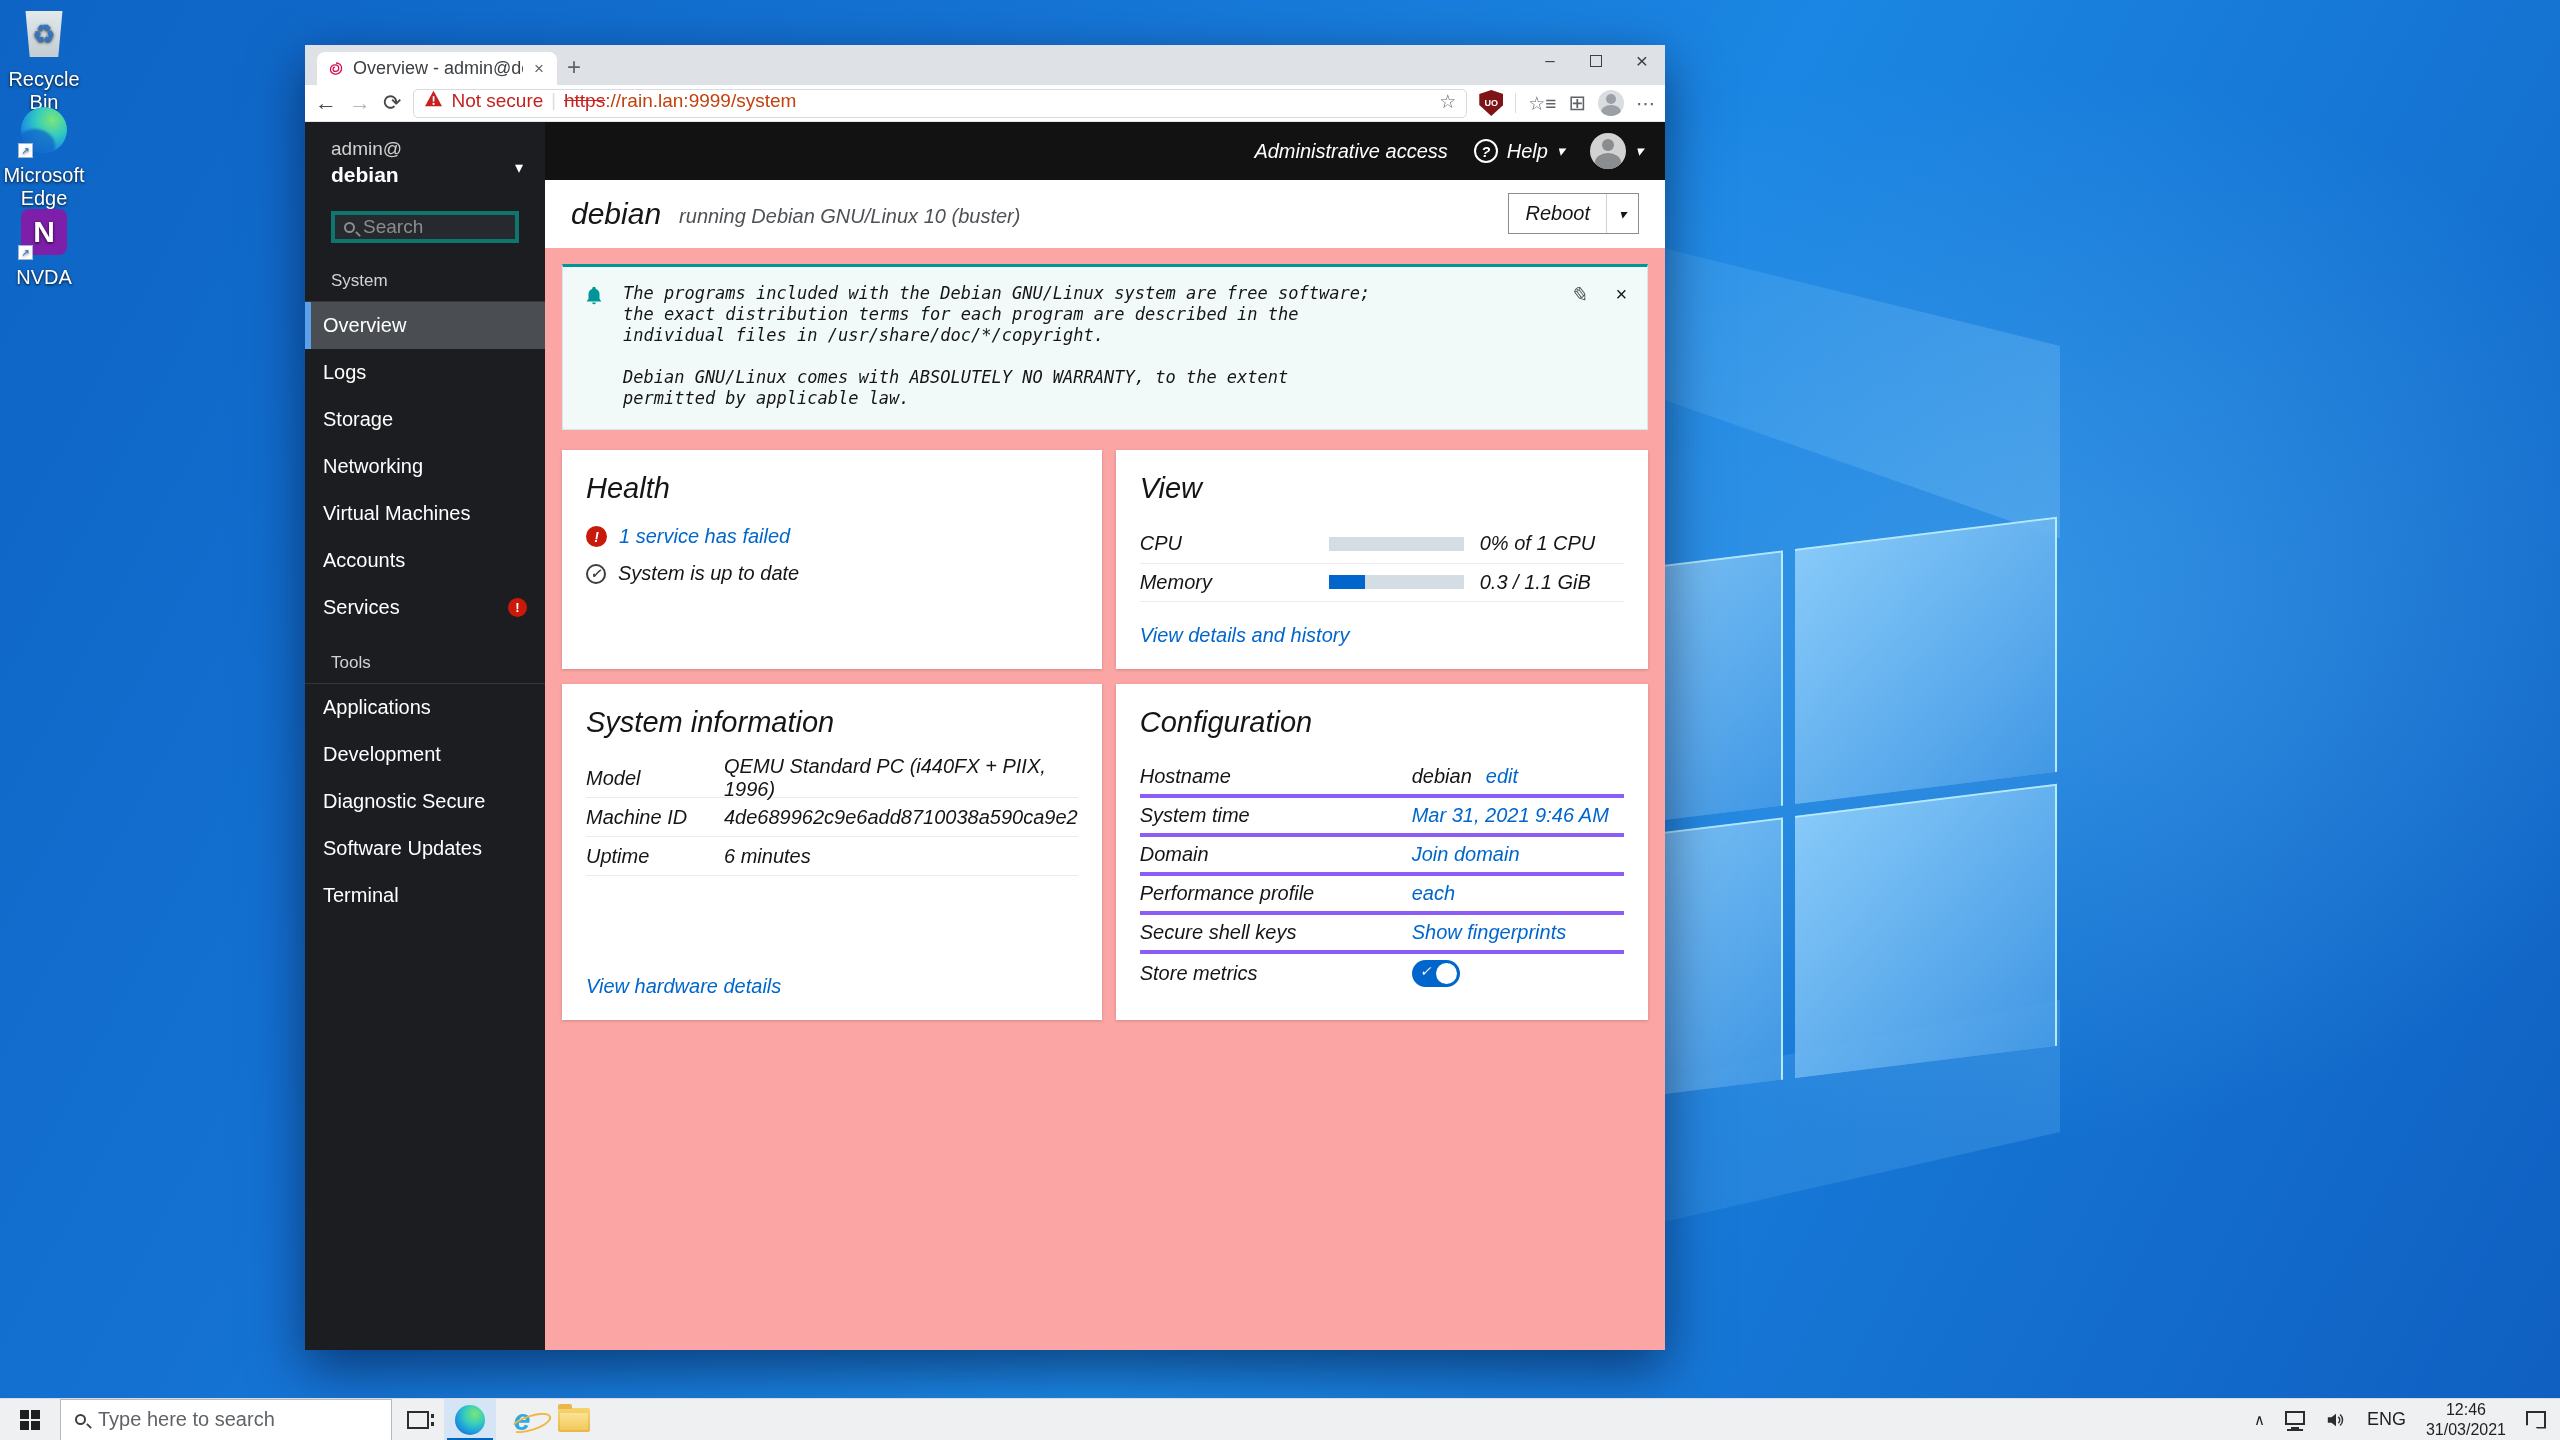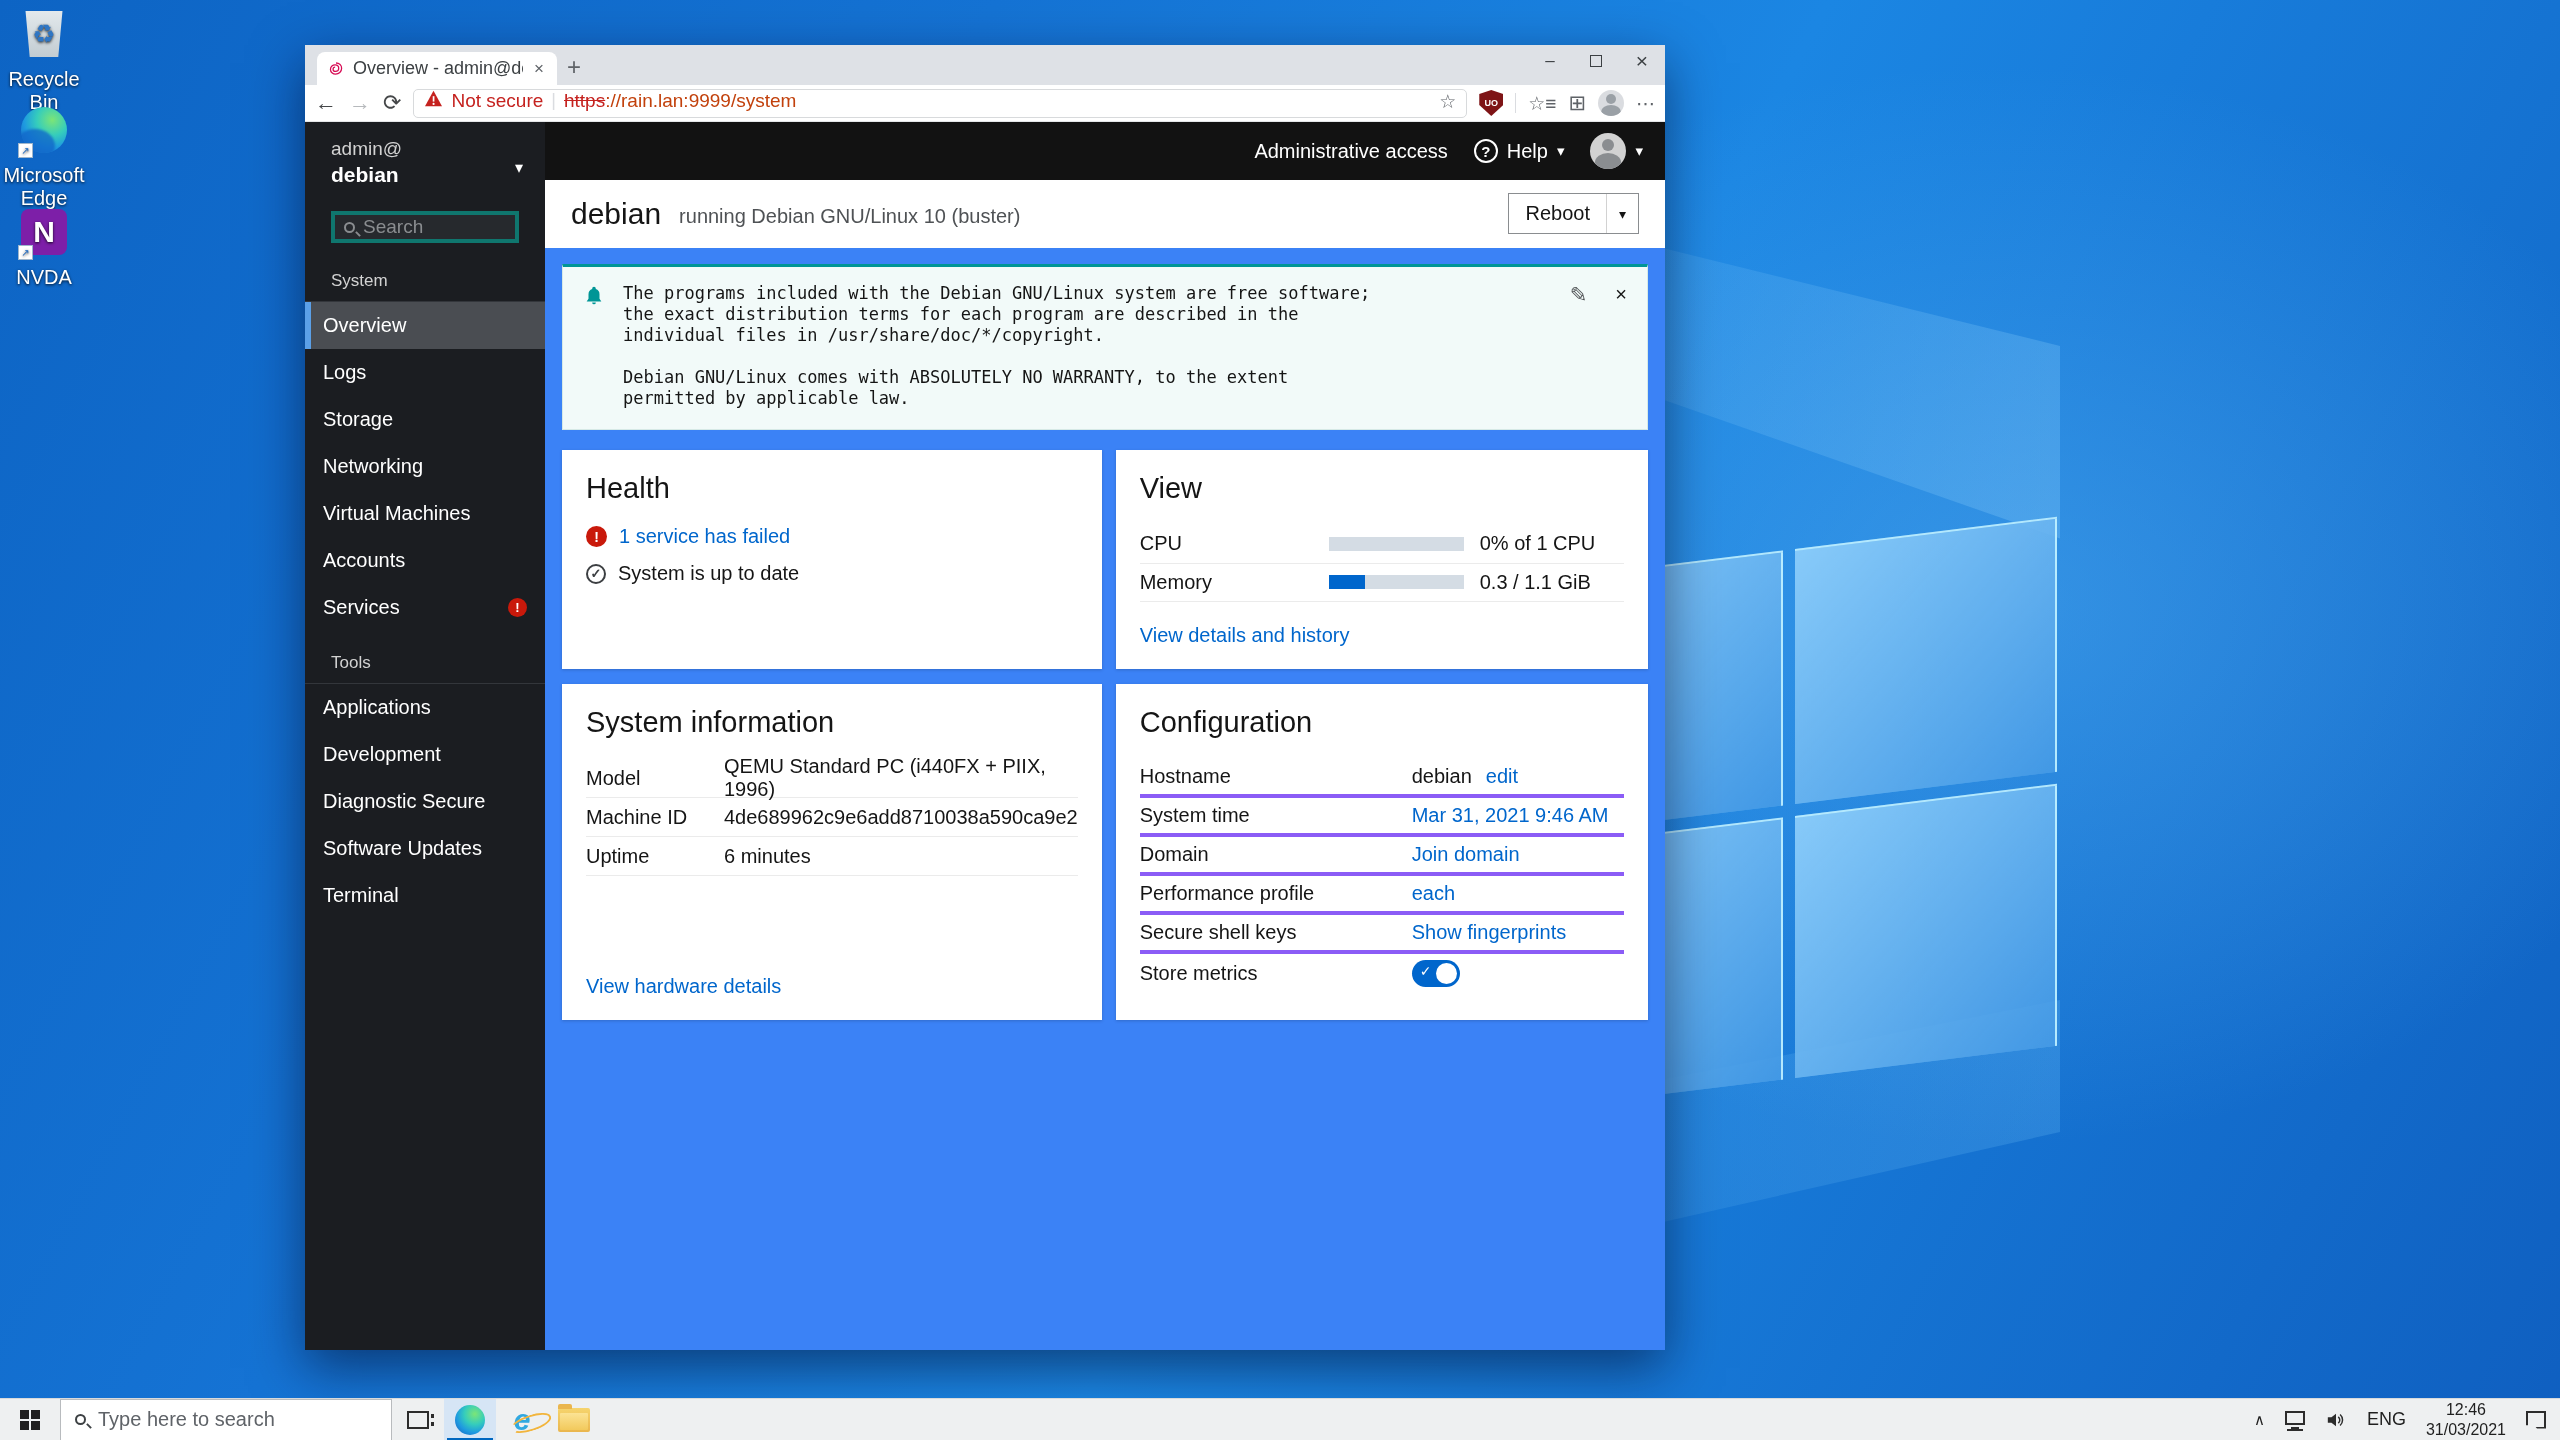--- a/index.html
+++ b/index.html
@@ -86,21 +86,21 @@
   .mag:after { content:""; position:absolute; left:9px; top:9px; width:6px; height:2px; background:#8a8d90; transform:rotate(45deg); }
   .sbsearch input { background:transparent; border:0; outline:none; color:#d2d2d2; font-size:19px; width:100%; }
   .sbsearch input::placeholder { color:#8a8d90; }
   .navsec { margin-top:14px; }
   .navsec .sect { font-size:17px; color:#d2d2d2; padding:8px 26px 10px; border-bottom:1px solid #33363b; }
   .navitem { position:relative; font-size:20px; color:#fff; padding:12px 18px; height:47px; display:flex; align-items:center; }
   .navitem.active { background:#4a4d52; }
   .navitem.active:before { content:""; position:absolute; left:0; top:0; bottom:0; width:6px; background:#5ba0e8; }
   .badge { margin-left:auto; width:19px; height:19px; border-radius:50%; background:#c9190b; color:#fff;
     font-size:13px; font-weight:bold; display:flex; align-items:center; justify-content:center; }
-  .mainarea { flex:1; display:flex; flex-direction:column; background:#3b82f6; min-width:0; }
+  .mainarea { flex:1; display:flex; flex-direction:column; background:#fca5a5; min-width:0;font-style:italic; }
   .cktop { height:58px; background:#121212; display:flex; align-items:center; justify-content:flex-end;
     gap:26px; padding:0 22px; color:#fff; font-size:20px; flex:0 0 auto; }
   .helpgrp,.avgrp { display:flex; align-items:center; gap:9px; }
   .qmark { width:24px; height:24px; border:2px solid #fff; border-radius:50%; font-size:15px; font-weight:bold;
     display:flex; align-items:center; justify-content:center; }
   .cav { width:36px; height:36px; border-radius:50%; background:#d2d2d2; position:relative; overflow:hidden; }
   .cav:before { content:""; position:absolute; left:12px; top:6px; width:12px; height:12px; border-radius:50%; background:#8a8d90; }
   .cav:after { content:""; position:absolute; left:5px; top:20px; width:26px; height:18px; border-radius:50%; background:#8a8d90; }
   .ckcaret { font-size:15px; }
   .pghead { background:#fff; padding:13px 26px 14px; display:flex; align-items:center; flex:0 0 auto; }

